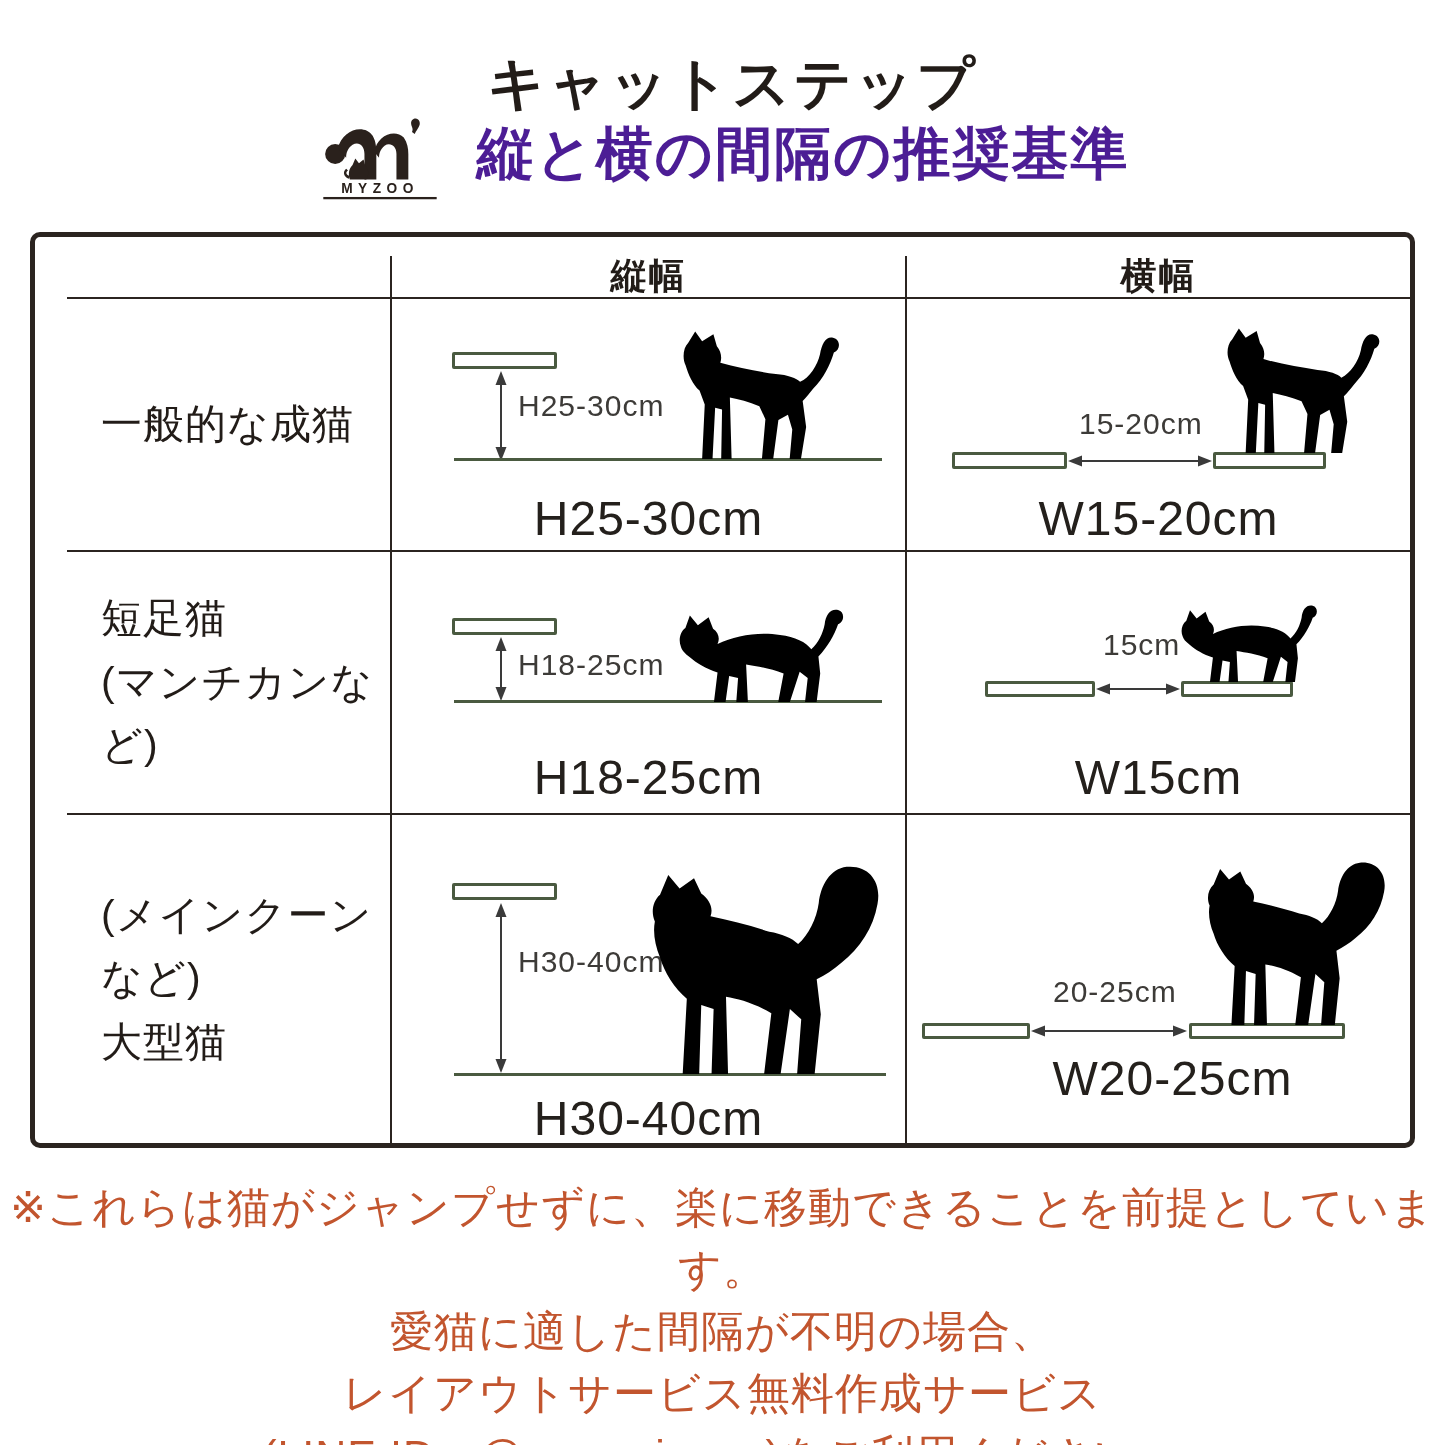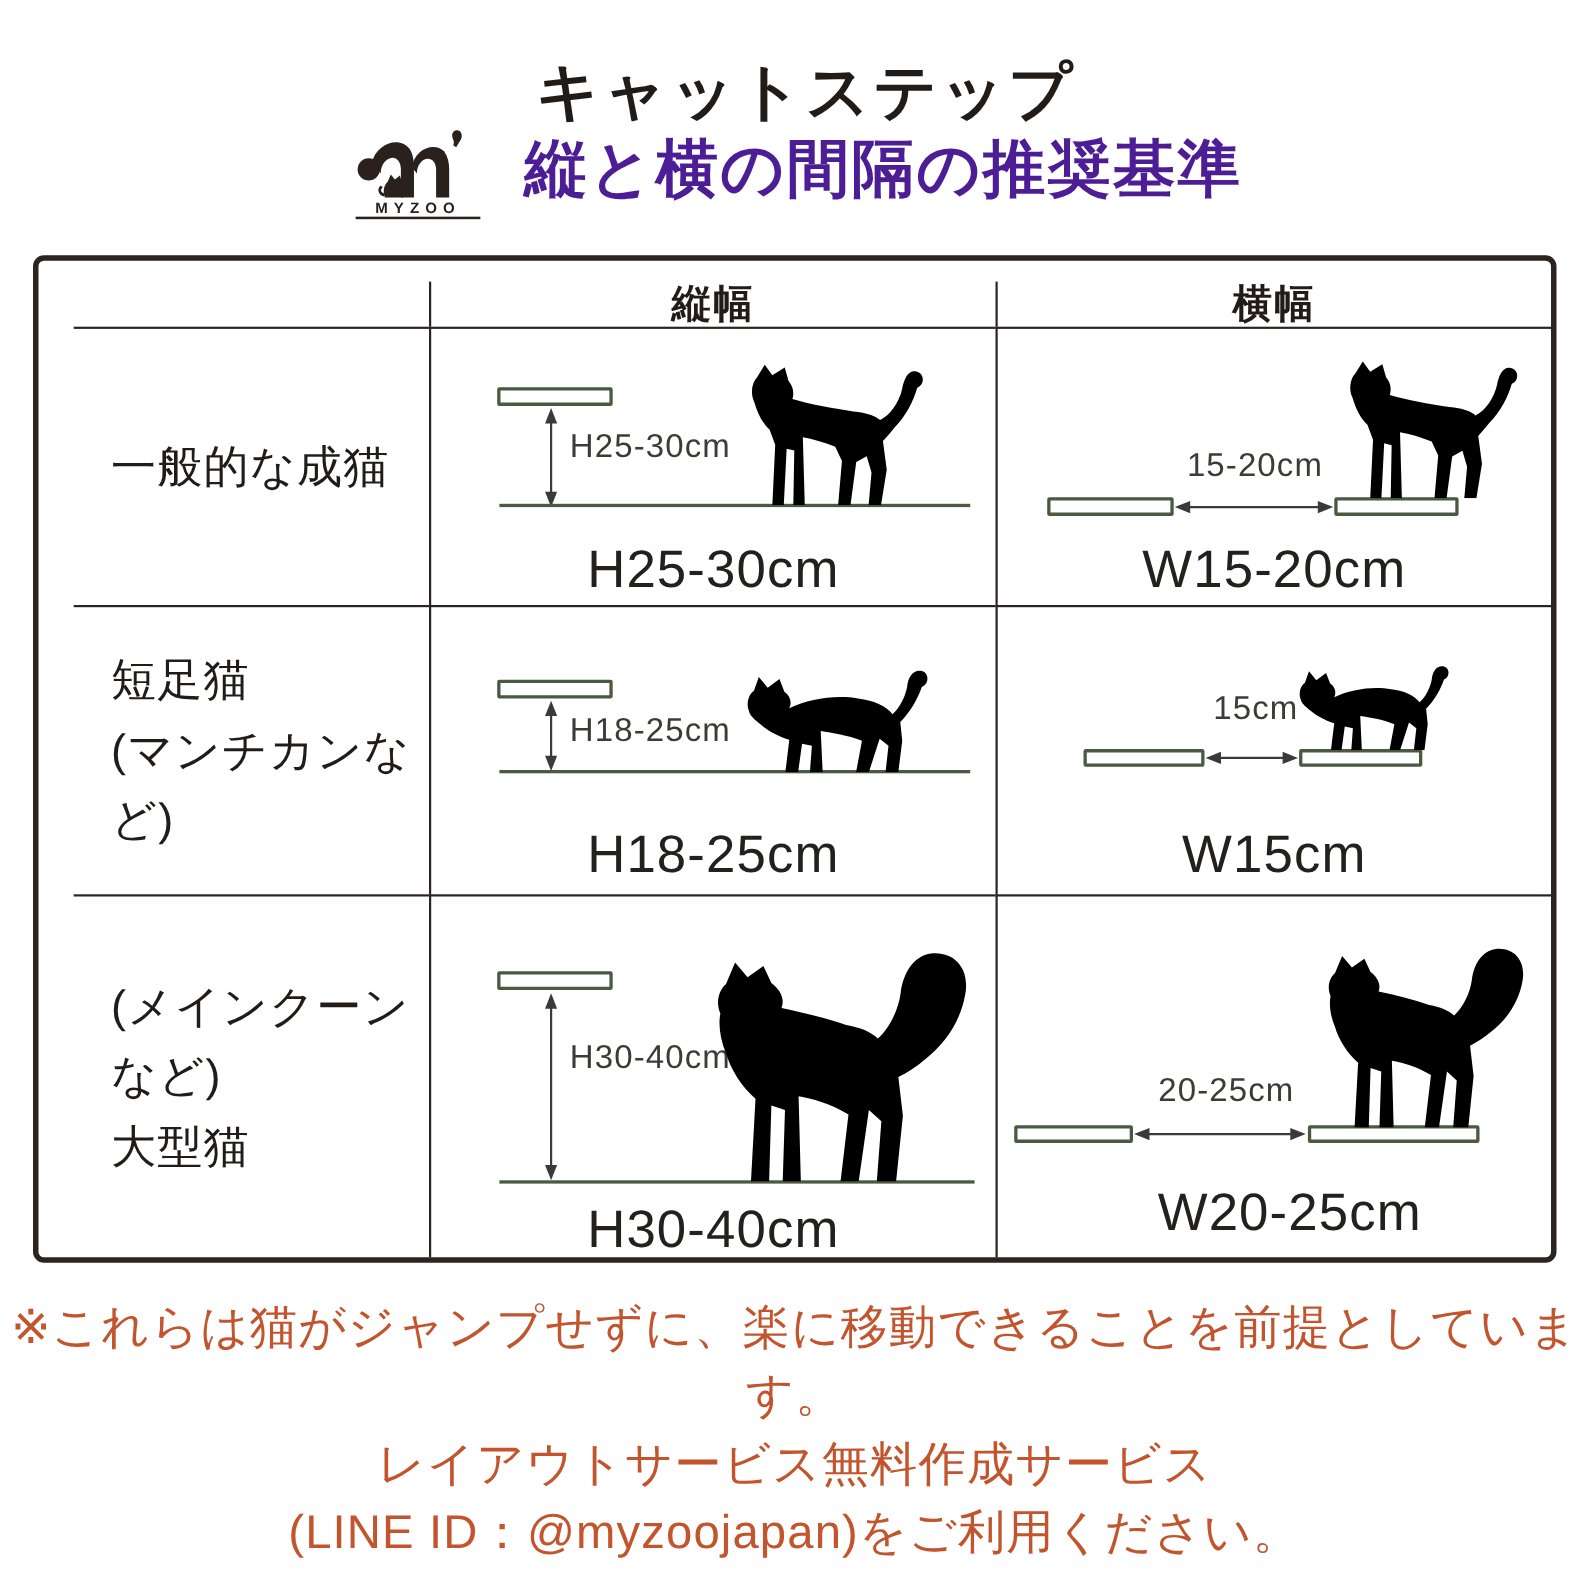--- a/index.html
+++ b/index.html
@@ -206,24 +206,25 @@
       <div class="shelf" style="left:15px; top:208px; width:108px; height:16px;"></div>
       <svg class="arrow-svg" style="left:124px; top:207px;" width="156" height="18">
         <line x1="5" y1="9" x2="151" y2="9" stroke="#3a3a3a" stroke-width="2"></line>
         <polygon points="0,9 14,3.5 14,14.5" fill="#3a3a3a"></polygon>
         <polygon points="156,9 142,3.5 142,14.5" fill="#3a3a3a"></polygon>
       </svg>
       <div class="shelf" style="left:282px; top:208px; width:156px; height:16px;"></div>
       <svg class="cat" style="left:280px; top:26px;" width="210" height="184" viewBox="0 0 260 210" preserveAspectRatio="xMidYMax meet">
           <use href="#cat-mainecoon"></use>
         </svg>
-      <div class="caption" style="top:260px;padding-left:28px;">W20-25cm</div>
+      <div class="caption" style="top:236px;padding-left:28px;">W20-25cm</div>
     </div>
 
   </div>
 
   <div class="footer">
     <div>※これらは猫がジャンプせずに、楽に移動できることを前提としています。</div>
+    <div>愛猫に適した間隔が不明の場合、</div>
     <div>レイアウトサービス無料作成サービス</div>
     <div>(LINE ID：@myzoojapan)をご利用ください。</div>
   </div>
 
 </div>
 
 </body></html>

